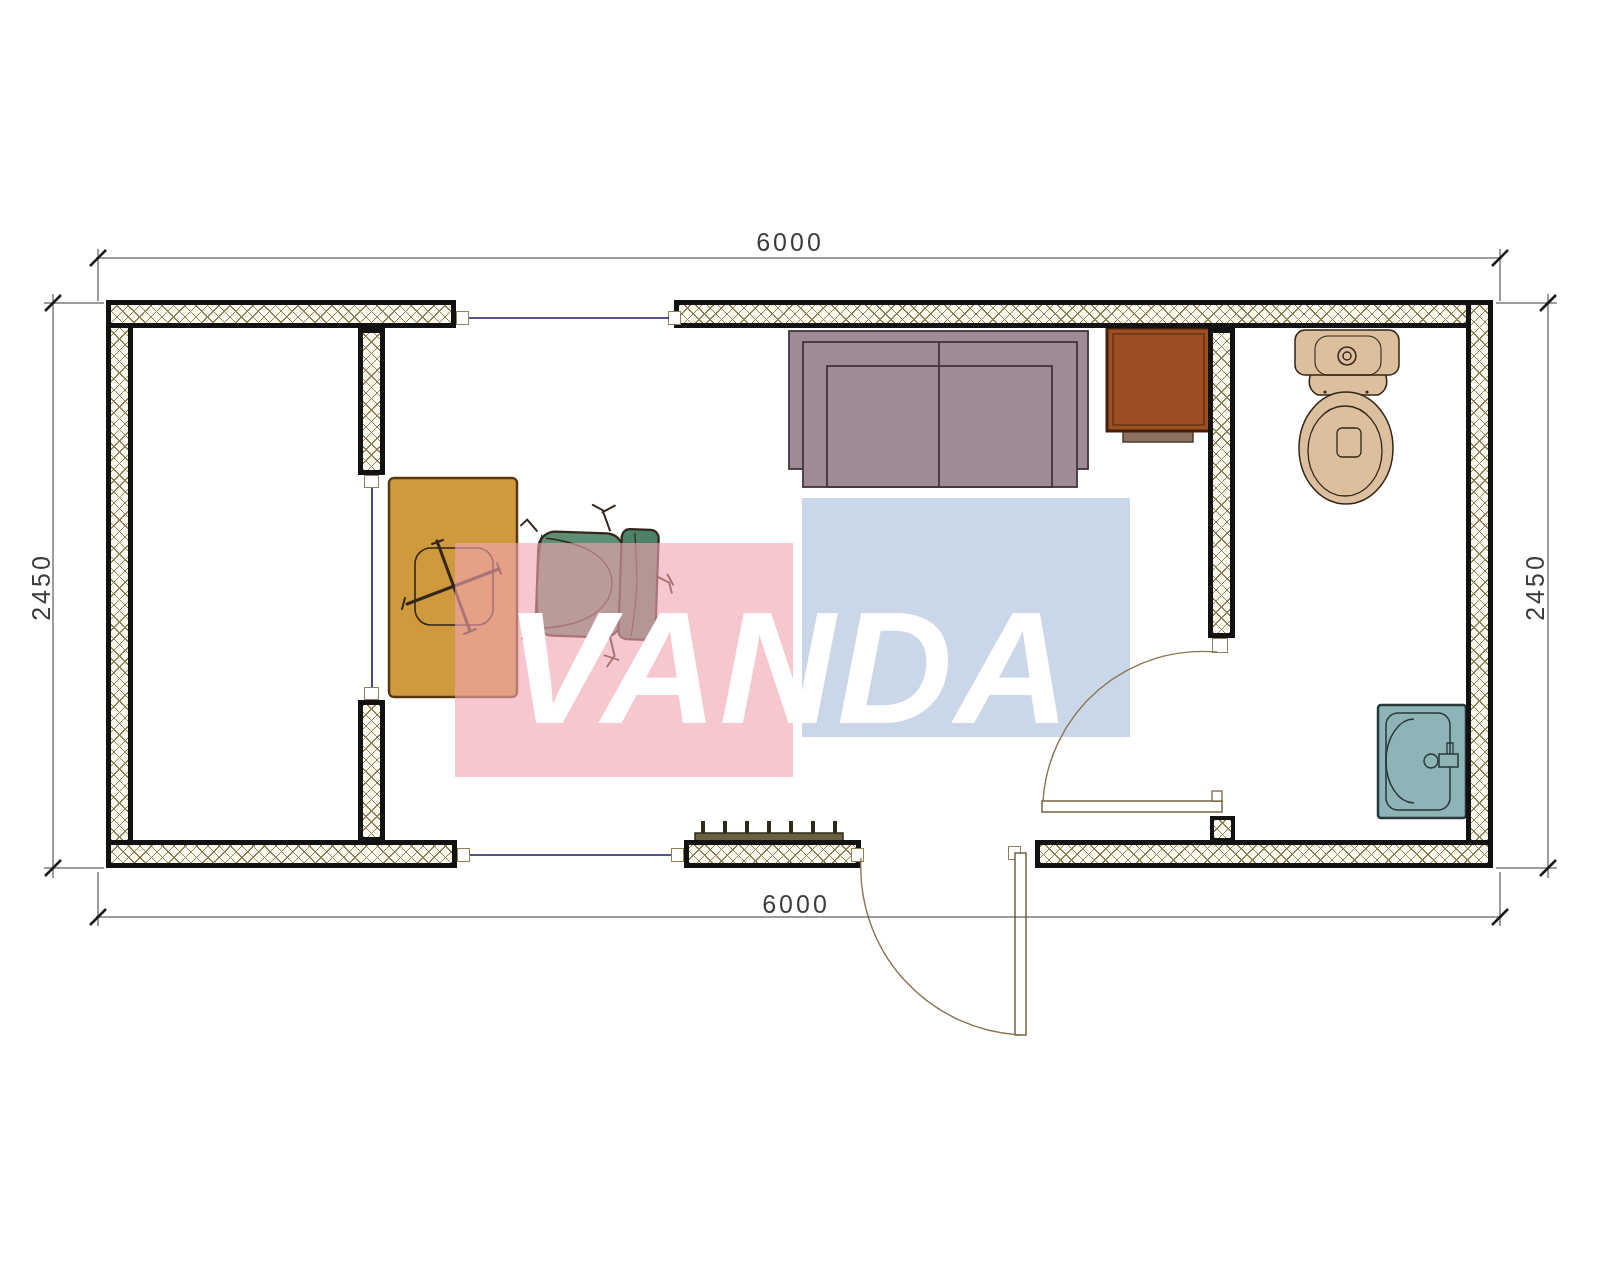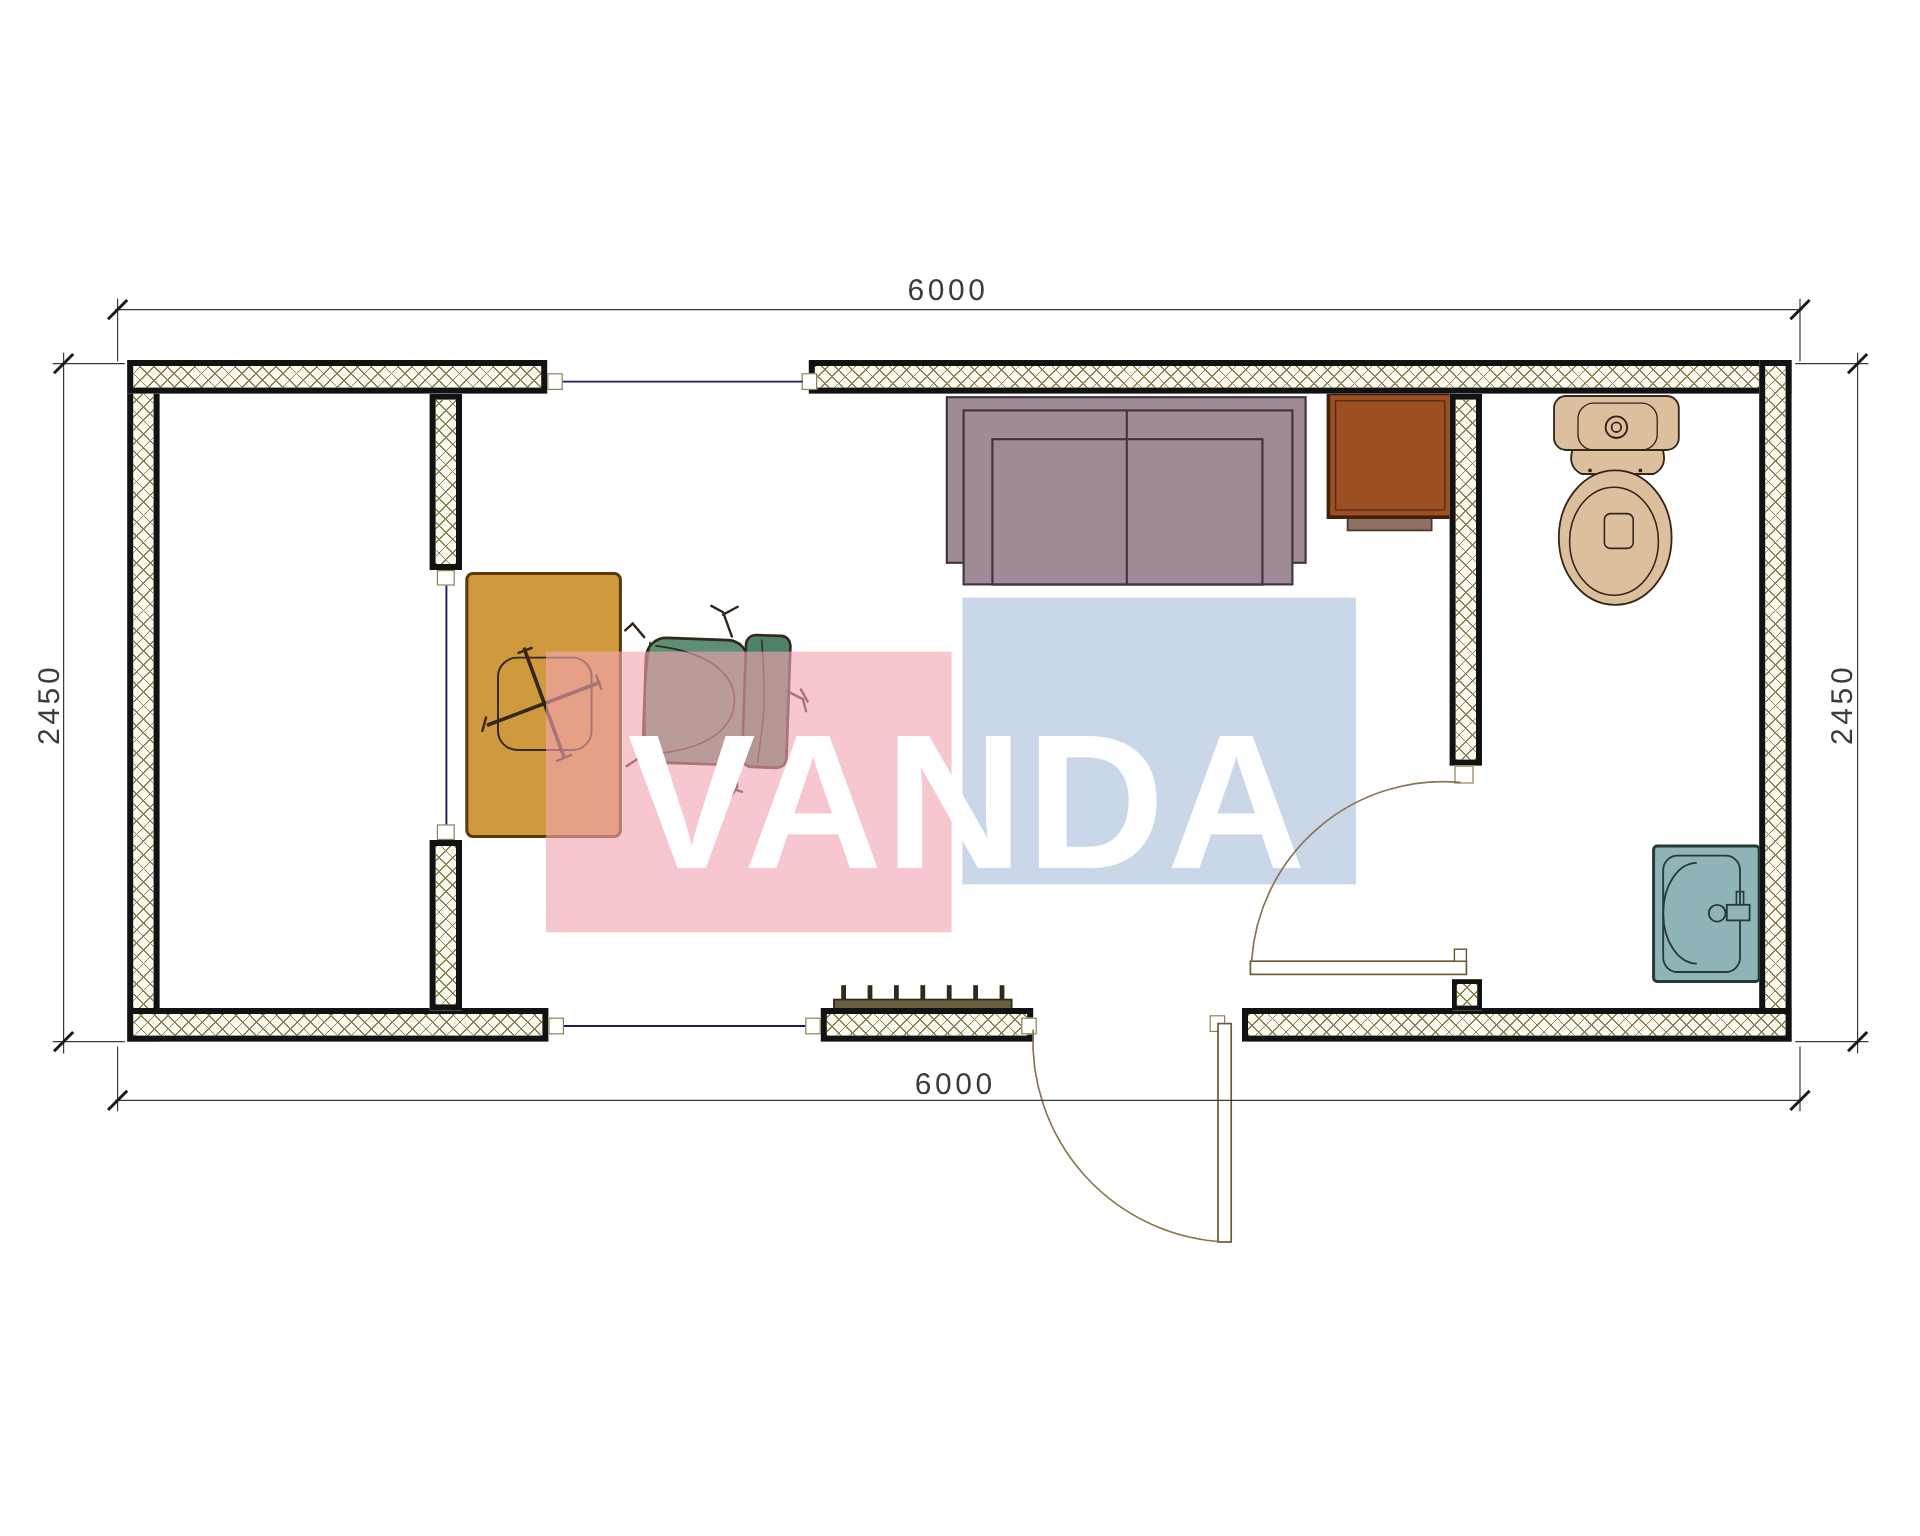--- a/index.html
+++ b/index.html
@@ -12,22 +12,22 @@
         background-image:
           repeating-linear-gradient(45deg,  var(--wall-hatch) 0 1px, transparent 1px 8px),
           repeating-linear-gradient(-45deg, var(--wall-hatch) 0 1px, transparent 1px 8px);}
   .stub{border-width:4px;}
   
   .marker{position:absolute;box-sizing:border-box;background:#ffffff;border:1px solid var(--wall-hatch);}
   
   .wm-rect{position:absolute;}
   .wm-pink{background:var(--watermark-pink);}
   .wm-blue{background:var(--watermark-blue);}
-  .wm-text{position:absolute;left:523px;top:588px;font-size:160px;font-weight:bold;line-height:1;
-           letter-spacing:2px;color:var(--watermark-text);white-space:nowrap;}
+  .wm-text{position:absolute;left:505px;top:588px;font-size:160px;font-weight:bold;line-height:1;
+           letter-spacing:2px;color:var(--watermark-text);white-space:nowrap;font-style:italic;}
   
   .dim{position:absolute;width:120px;height:26px;line-height:26px;text-align:center;
        font-size:25px;letter-spacing:3px;color:var(--dim-text);}
   .dim.vert{transform:rotate(-90deg);}
 </style>
 </head>
 <body>
 
 <div id="canvas">
 

